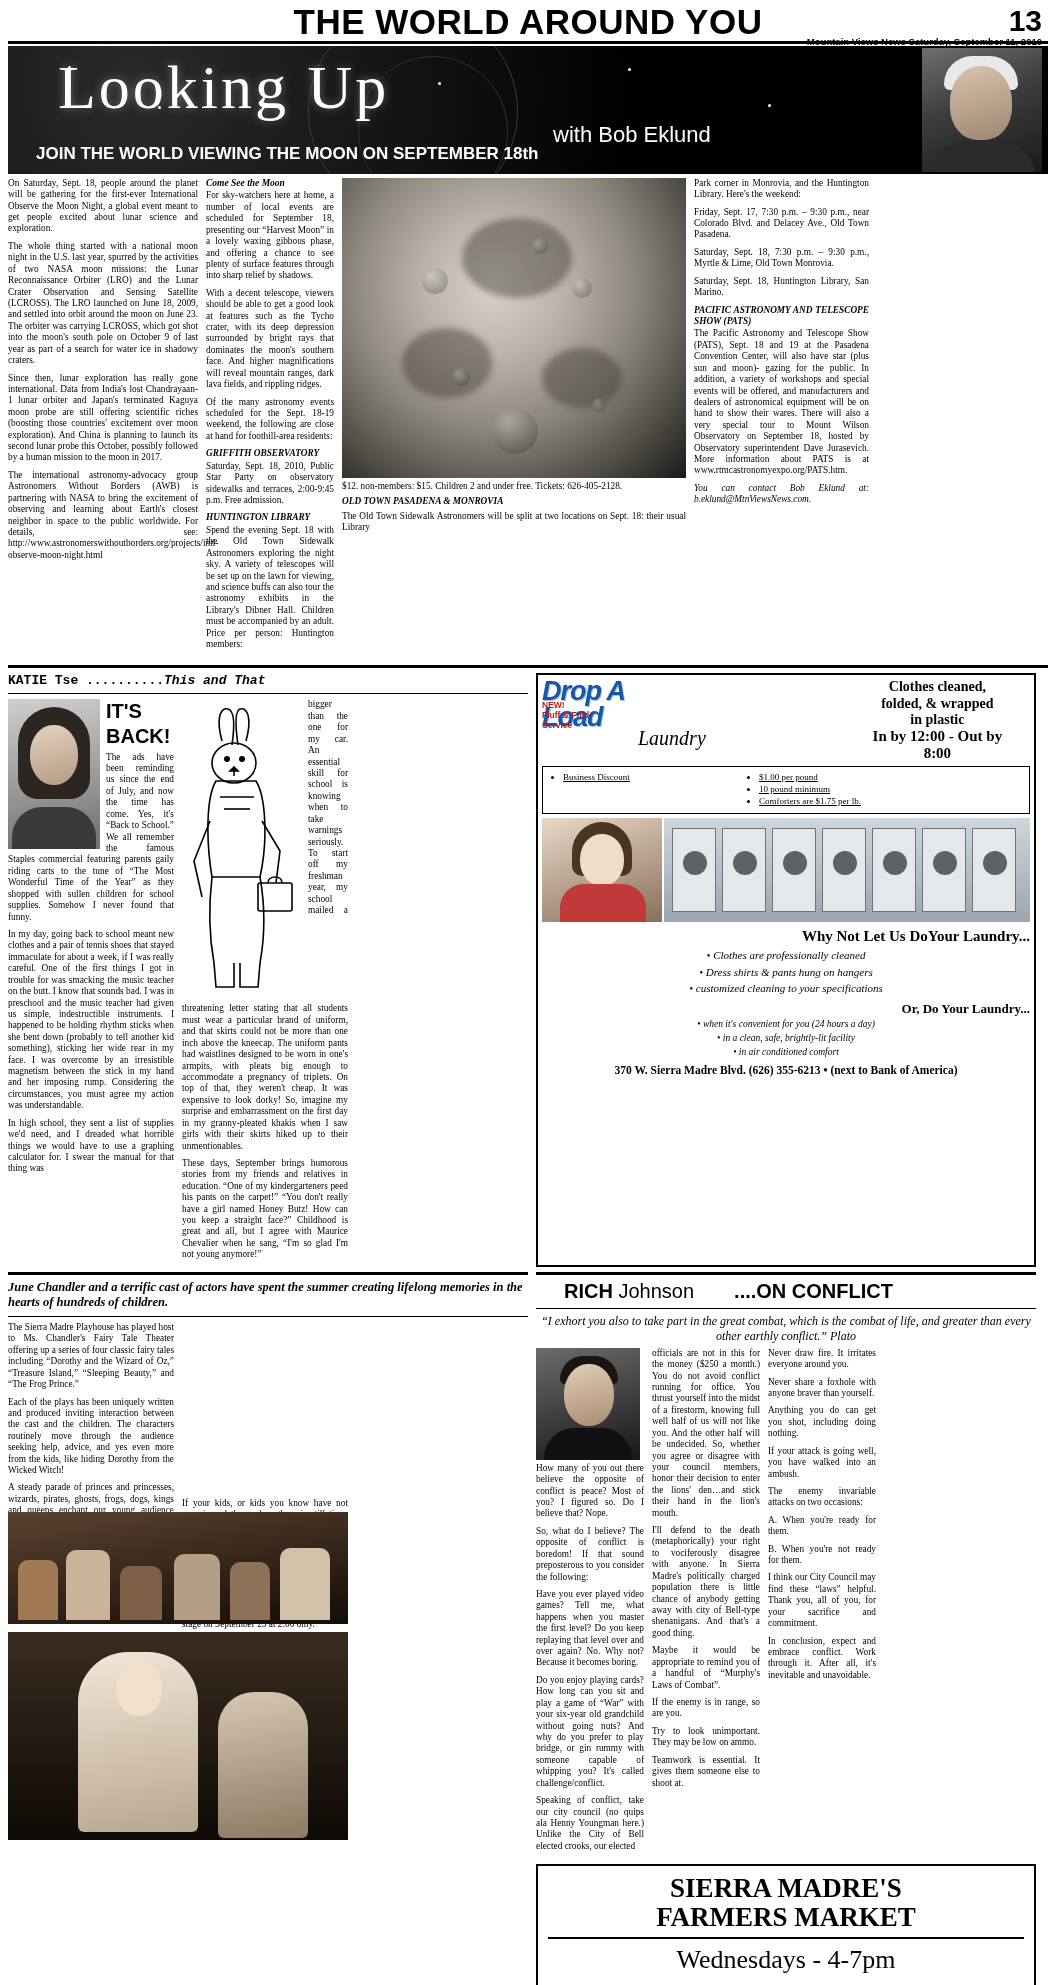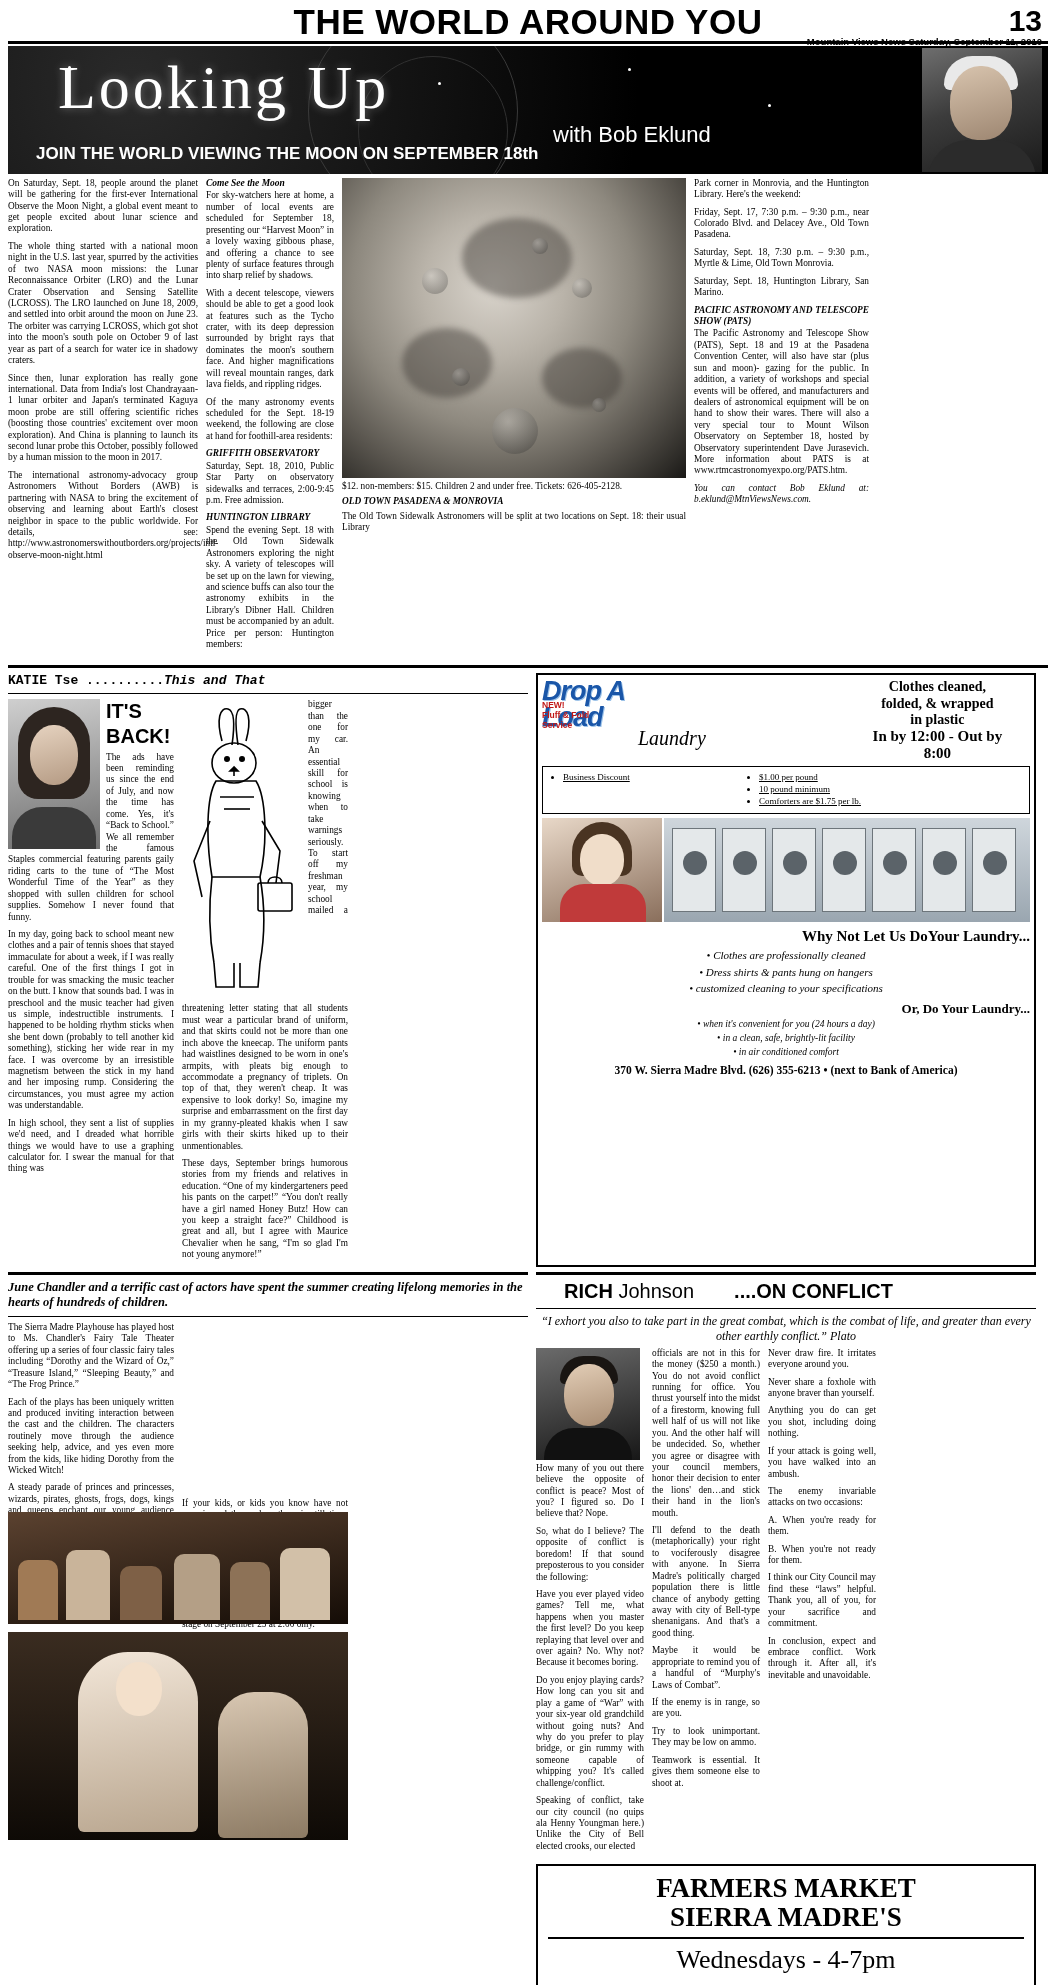--- a/index.html
+++ b/index.html
@@ -552,22 +552,22 @@
           <p>If your attack is going well, you have walked into an ambush.</p>
           <p>The enemy invariable attacks on two occasions:</p>
           <p>A.      When you're ready for them.</p>
           <p>B.      When you're not ready for them.</p>
           <p>I think our City Council may find these “laws” helpful. Thank you, all of you, for your sacrifice and commitment.</p>
           <p>In conclusion, expect and embrace conflict. Work through it. After all, it's inevitable and unavoidable.</p>
         </div>
       </div>
 
       <div class="farm-ad" style="margin-top:6px;">
+        <div class="farm-t1">SIERRA MADRE'S</div>
         <div class="farm-t1">FARMERS MARKET</div>
-        <div class="farm-t1">SIERRA MADRE'S</div>
         <div class="farm-rule"></div>
         <div class="farm-t2">Wednesdays - 4-7pm</div>
         <div class="farm-body">
           <div>Fresh vegetables and seasonal fruits from California  family farms.</div>
 
         </div>
       </div>
     </div>
   </div>
 

